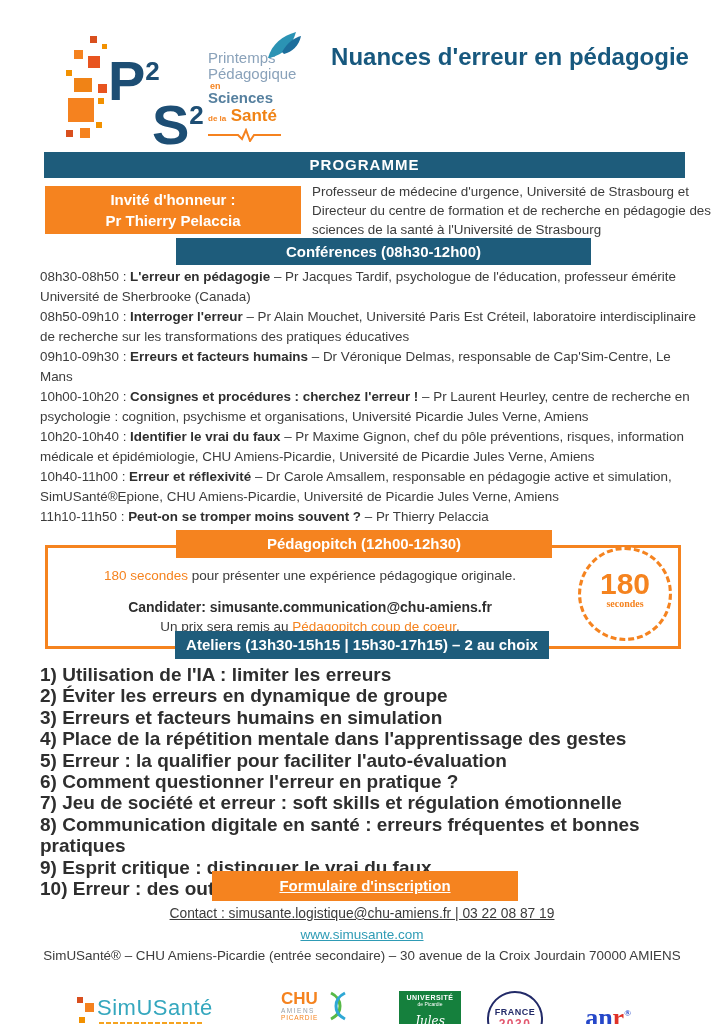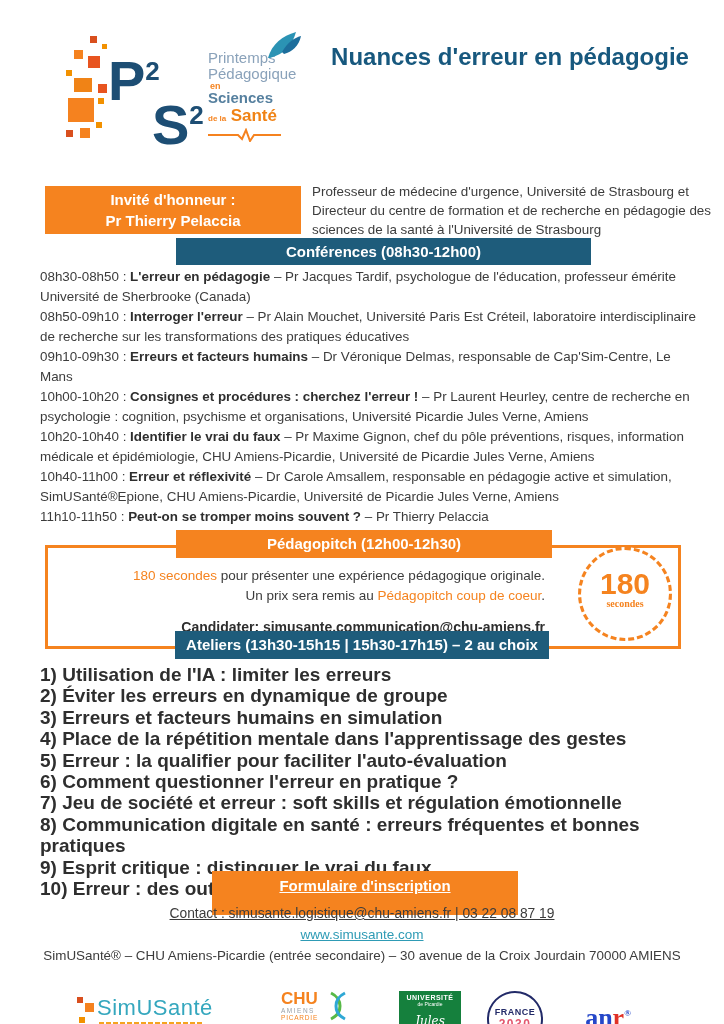--- a/index.html
+++ b/index.html
@@ -56,36 +56,36 @@
   
   .conf-list { position:absolute; left:40px; top:267px; width:664px; color:#3C3C3C; font-size:13.4px; }
   .conf-item { margin:0; line-height:20px; white-space:pre-wrap; }
   .conf-item strong { color:#2E2E2E; }
 
   
   .pitch-box { position:absolute; left:45px; top:545px; width:636px; height:104px;
                border:3px solid #F5831F; background:#fff; }
   .pitch-banner { position:absolute; left:176px; top:530px; width:376px; height:28px; line-height:28px;
                   background:#F5831F; color:#fff; font-weight:bold; font-size:15px; text-align:center; z-index:2; }
-  .pitch-content { position:absolute; left:75px; top:566px; width:470px; text-align:right; }
+  .pitch-content { position:absolute; left:75px; top:566px; width:470px; text-align:center; }
   .pitch-line { margin:0; font-size:13.5px; line-height:20px; color:#3C3C3C; }
   .orange { color:#F5831F; }
   .pitch-apply { margin:11px 0 0 0; font-weight:bold; font-size:14px; color:#2E2E2E; }
   .badge { position:absolute; left:578px; top:547px; width:94px; height:94px;
            border:3px dashed #F5831F; border-radius:50%; text-align:center;
            color:#F5831F; background:#fff; z-index:3; }
   .badge .bn { font-size:30px; font-weight:800; margin-top:20px; line-height:28px; }
   .badge .bl { font-size:10px; font-weight:bold;font-family:Liberation Serif, serif; }
 
   
   .ateliers-list { position:absolute; left:40px; top:664px; width:664px; }
   .atelier-item { font-weight:bold; font-size:19px; line-height:21.4px; color:#2E2E2E; }
 
   
-  .form-button { position:absolute; left:212px; top:871px; width:306px; height:44px;
+  .form-button { position:absolute; left:212px; top:871px; width:306px; height:30px;
                  background:#F5831F; color:#fff; font-weight:bold; font-size:15px;
                  text-align:center; line-height:30px; text-decoration:underline;
                  display:block; cursor:pointer; }
   .contact  { position:absolute; left:0; top:906px; width:724px; text-align:center;
               font-size:13.8px; color:#3C3C3C; margin:0;text-decoration:underline; }
   .website  { position:absolute; left:0; top:927px; width:724px; text-align:center;
               font-size:13.5px; color:#2E9BB5; text-decoration:underline; display:block; cursor:pointer; }
   .address  { position:absolute; left:0; top:948px; width:724px; text-align:center;
               font-size:13.4px; color:#3C3C3C; margin:0; }
 
@@ -163,20 +163,21 @@
     <svg class="leaves" width="44" height="30" viewBox="0 0 44 30">
         <path d="M10 28 C14 14, 24 6, 38 2 C34 16, 26 24, 12 28 Z" fill="#2B93B4"></path>
         <path d="M24 22 C30 12, 36 8, 43 6 C41 16, 34 22, 26 24 Z" fill="#1D6E9C"></path>
       </svg>
   </div>
 
   <div class="header-right">
     <h1>Nuances d'erreur en pédagogie</h1>
   </div>
 
+  <div class="band programme">PROGRAMME</div>
 
   <div class="guest-box">
     <div>Invité d'honneur :</div>
     <div>Pr Thierry Pelaccia</div>
   </div>
   <p class="guest-desc">Professeur de médecine d'urgence, Université de Strasbourg et Directeur du centre de formation et de recherche en pédagogie des sciences de la santé à l'Université de Strasbourg</p>
 
   <div class="band conf-bar">Conférences (08h30-12h00)</div>
   <div class="conf-list">
     <p class="conf-item"><span>08h30-08h50</span><span> : </span><strong>L'erreur en pédagogie</strong><span> – </span><span>Pr Jacques Tardif, psychologue de l'éducation, professeur émérite Université de Sherbrooke (Canada)</span></p>
@@ -185,22 +186,22 @@
     <p class="conf-item"><span>10h00-10h20</span><span> : </span><strong>Consignes et procédures : cherchez l'erreur !</strong><span> – </span><span>Pr Laurent Heurley, centre de recherche en psychologie : cognition, psychisme et organisations, Université Picardie Jules Verne, Amiens</span></p>
     <p class="conf-item"><span>10h20-10h40</span><span> : </span><strong>Identifier le vrai du faux</strong><span> – </span><span>Pr Maxime Gignon, chef du pôle préventions, risques, information médicale et épidémiologie, CHU Amiens-Picardie, Université de Picardie Jules Verne, Amiens</span></p>
     <p class="conf-item"><span>10h40-11h00</span><span> : </span><strong>Erreur et réflexivité</strong><span> – </span><span>Dr Carole Amsallem, responsable en pédagogie active et simulation, SimUSanté®Epione, CHU Amiens-Picardie, Université de Picardie Jules Verne, Amiens</span></p>
     <p class="conf-item"><span>11h10-11h50</span><span> : </span><strong>Peut-on se tromper moins souvent ?</strong><span> – </span><span>Pr Thierry Pelaccia</span></p>
   </div>
 
   <div class="pitch-box"></div>
   <div class="pitch-banner">Pédagopitch (12h00-12h30)</div>
   <div class="pitch-content">
     <p class="pitch-line"><span class="orange">180 secondes</span><span> pour présenter une expérience pédagogique originale.</span></p>
+    <p class="pitch-line pitch-apply">Candidater: simusante.communication@chu-amiens.fr</p>
     <p class="pitch-line"><span>Un prix sera remis au </span><span class="orange">Pédagopitch coup de coeur</span><span>.</span></p>
-    <p class="pitch-line pitch-apply">Candidater: simusante.communication@chu-amiens.fr</p>
   </div>
   <div class="badge">
     <div class="bn">180</div>
     <div class="bl">secondes</div>
   </div>
 
   <div class="band ateliers-bar">Ateliers (13h30-15h15 | 15h30-17h15) – 2 au choix</div>
   <div class="ateliers-list">
     <div class="atelier-item">1) Utilisation de l'IA : limiter les erreurs</div>
     <div class="atelier-item">2) Éviter les erreurs en dynamique de groupe</div>

